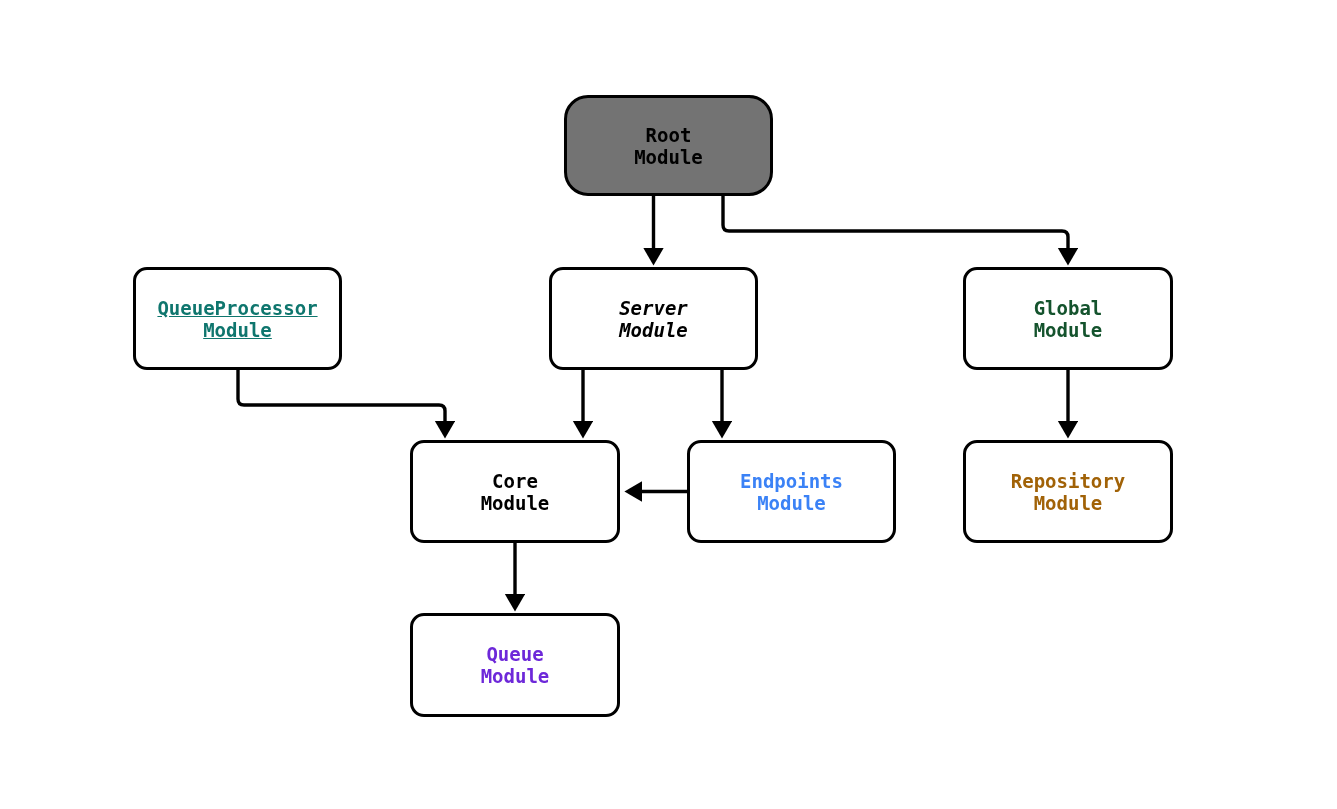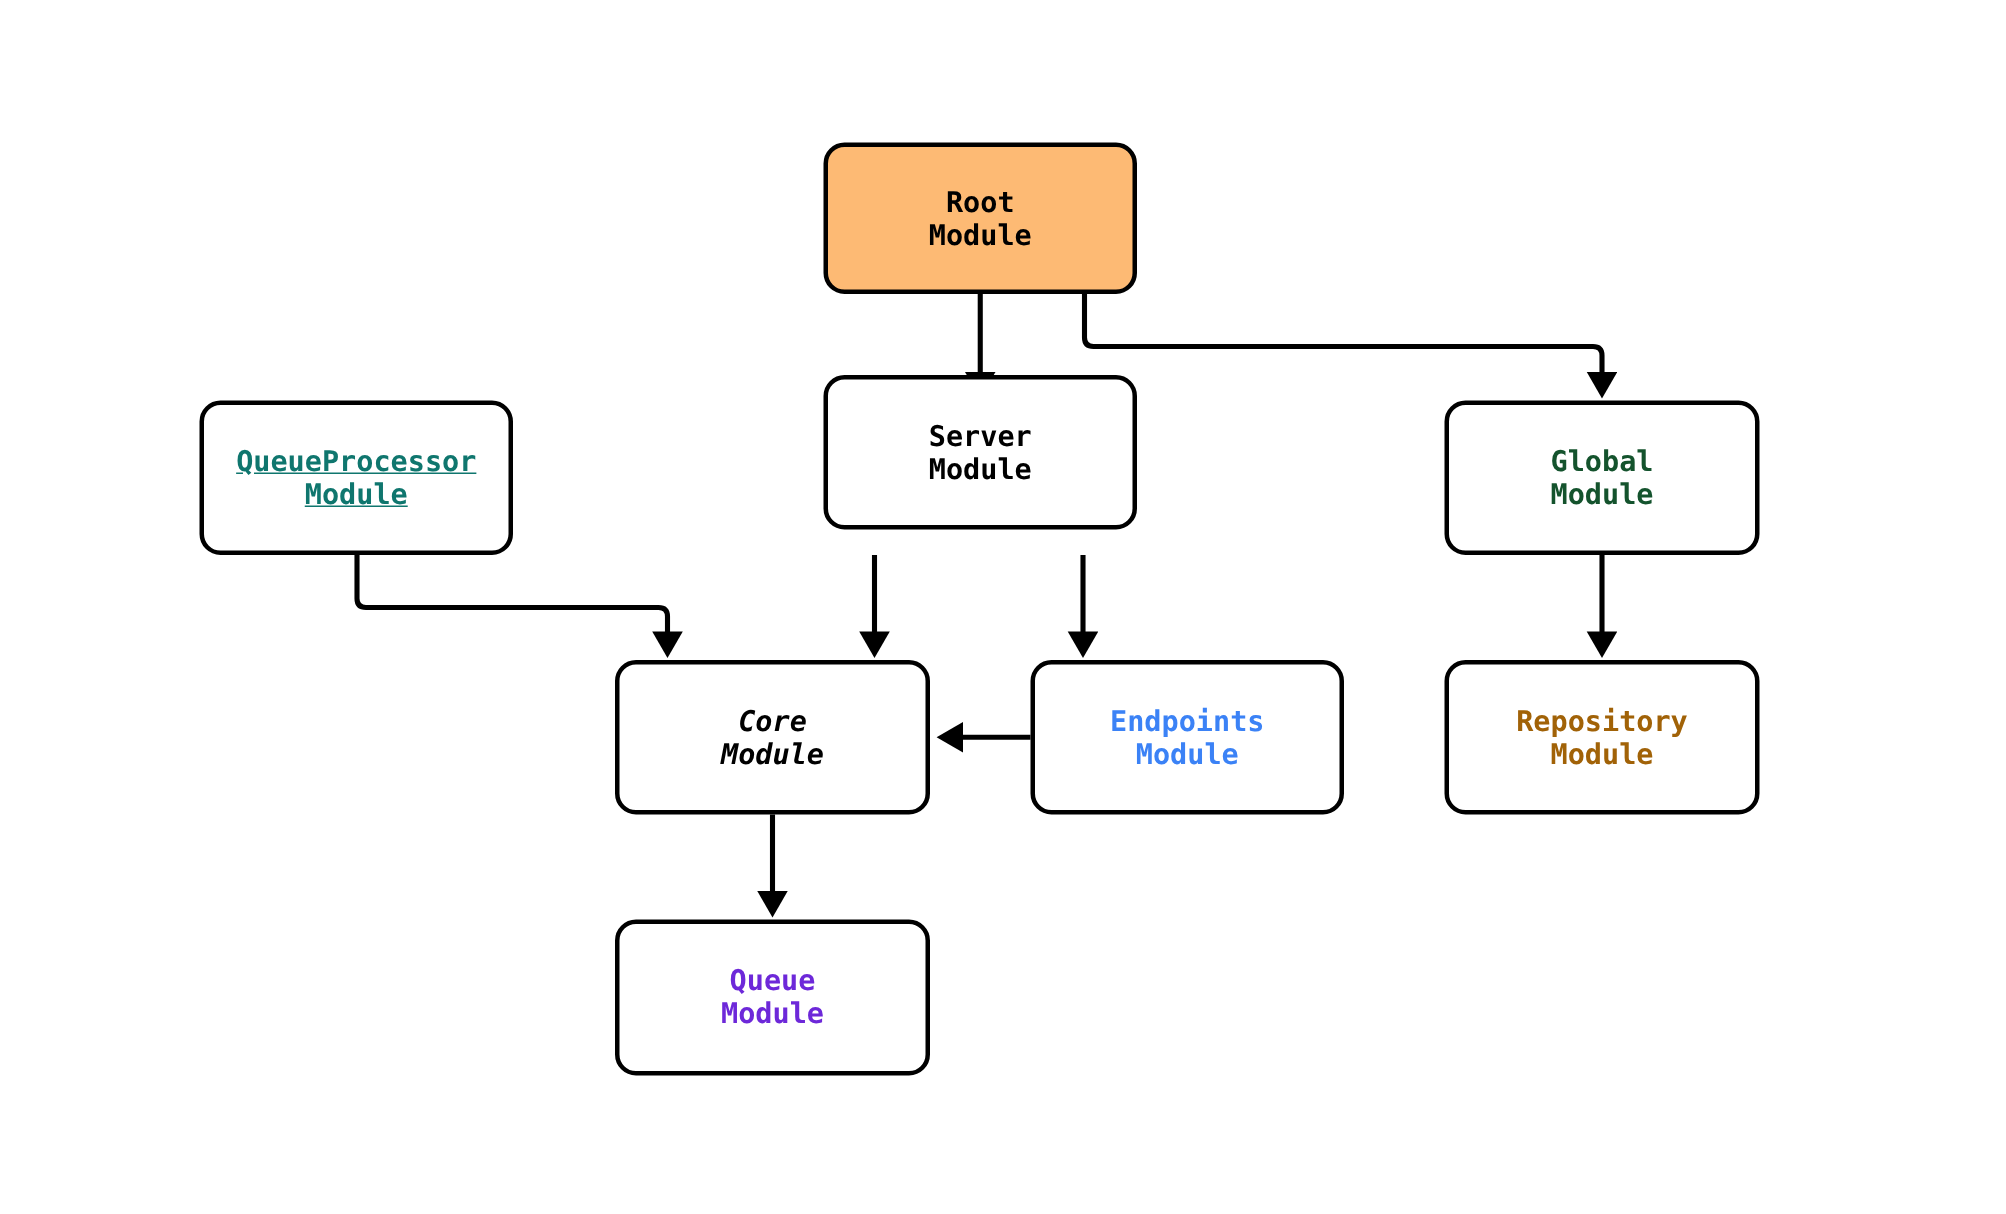--- a/index.html
+++ b/index.html
@@ -70,37 +70,37 @@
         <path d="M 238,370 L 238,399 Q 238,405 244,405 L 439,405 Q 445,405 445,411 L 445,425" marker-end="url(#arrow-down)" stroke="#000000"></path>
         <path d="M 583,370 L 583,425" marker-end="url(#arrow-down)" stroke="#000000"></path>
         <path d="M 722,370 L 722,425" marker-end="url(#arrow-down)" stroke="#000000"></path>
         <path d="M 1068,370 L 1068,425" marker-end="url(#arrow-down)" stroke="#000000"></path>
         <path d="M 687,491.5 L 638,491.5" marker-end="url(#arrow-down)" stroke="#000000"></path>
         <path d="M 515,543 L 515,598" marker-end="url(#arrow-down)" stroke="#000000"></path>
       </g>
   </svg>
 
   <div id="node-layer">
-      <div class="node" style="left: 549px; top: 95px; width: 209px; height: 101px; border-color: rgb(0, 0, 0); background: #fdba74;">
+      <div class="node" style="left: 564px; top: 95px; width: 209px; height: 101px; border-color: rgb(0, 0, 0); background: #737373; border-radius: 24px;">
         <div class="node-label" style="color: rgb(0, 0, 0);">Root
 Module</div>
       </div>
       <div class="node" style="left: 133px; top: 267px; width: 209px; height: 103px; border-color: rgb(0, 0, 0); background: rgb(255, 255, 255);">
         <div class="node-label" style="color: #0f766e; text-decoration: underline;">QueueProcessor
 Module</div>
       </div>
-      <div class="node" style="left: 549px; top: 250px; width: 209px; height: 103px; border-color: rgb(0, 0, 0); background: rgb(255, 255, 255);">
+      <div class="node" style="left: 549px; top: 267px; width: 209px; height: 103px; border-color: rgb(0, 0, 0); background: rgb(255, 255, 255); font-style: italic;">
         <div class="node-label" style="color: rgb(0, 0, 0);">Server
 Module</div>
       </div>
       <div class="node" style="left: 963px; top: 267px; width: 210px; height: 103px; border-color: rgb(0, 0, 0); background: rgb(255, 255, 255);">
         <div class="node-label" style="color: #14532d;">Global
 Module</div>
       </div>
-      <div class="node" style="left: 410px; top: 440px; width: 210px; height: 103px; border-color: rgb(0, 0, 0); background: rgb(255, 255, 255); font-style: italic;">
+      <div class="node" style="left: 410px; top: 440px; width: 210px; height: 103px; border-color: rgb(0, 0, 0); background: rgb(255, 255, 255);">
         <div class="node-label" style="color: rgb(0, 0, 0);">Core
 Module</div>
       </div>
       <div class="node" style="left: 687px; top: 440px; width: 209px; height: 103px; border-color: rgb(0, 0, 0); background: rgb(255, 255, 255);">
         <div class="node-label" style="color: #3b82f6;">Endpoints
 Module</div>
       </div>
       <div class="node" style="left: 963px; top: 440px; width: 210px; height: 103px; border-color: rgb(0, 0, 0); background: rgb(255, 255, 255);">
         <div class="node-label" style="color: #a16207;">Repository
 Module</div>

